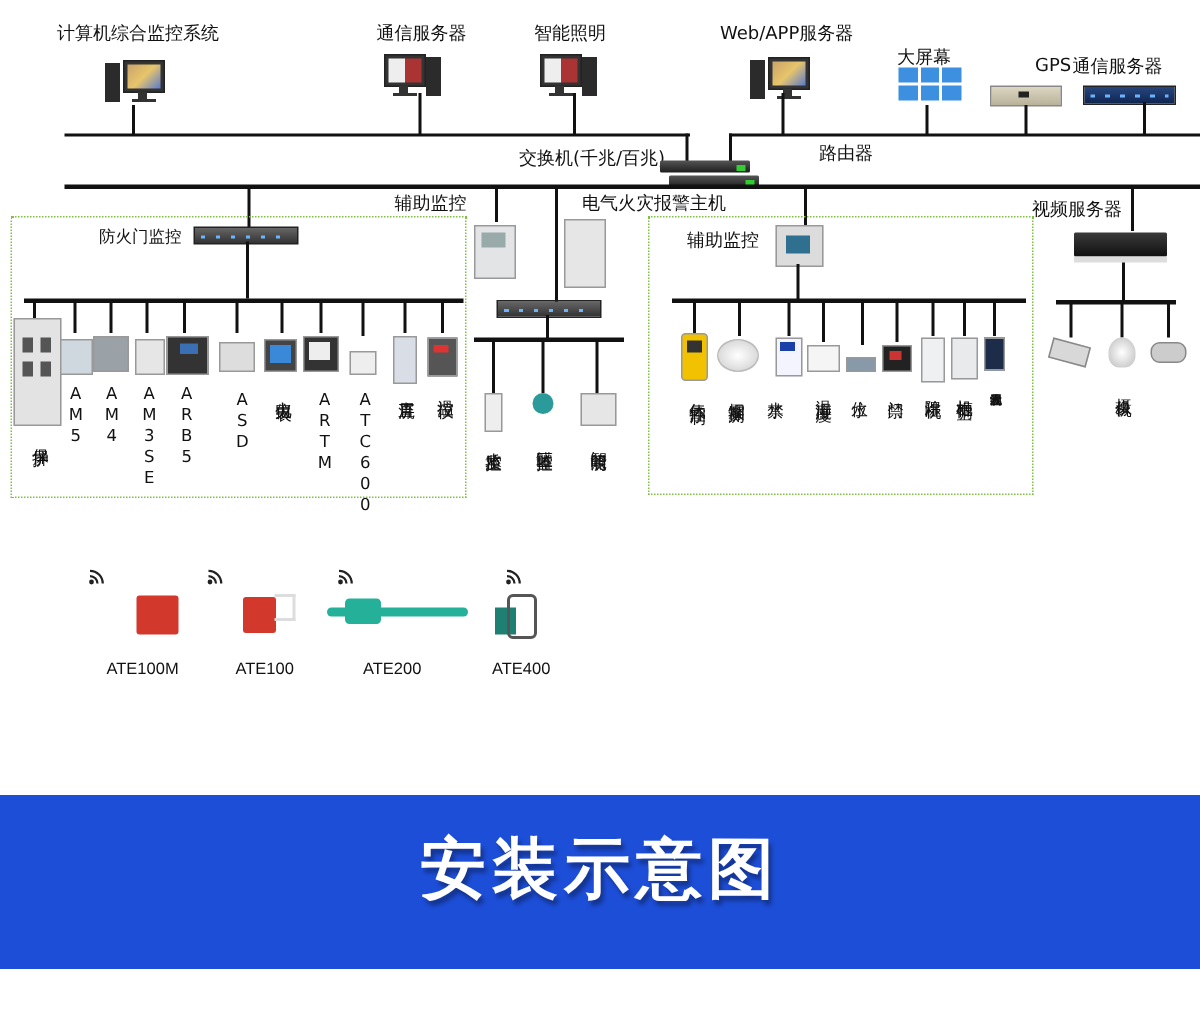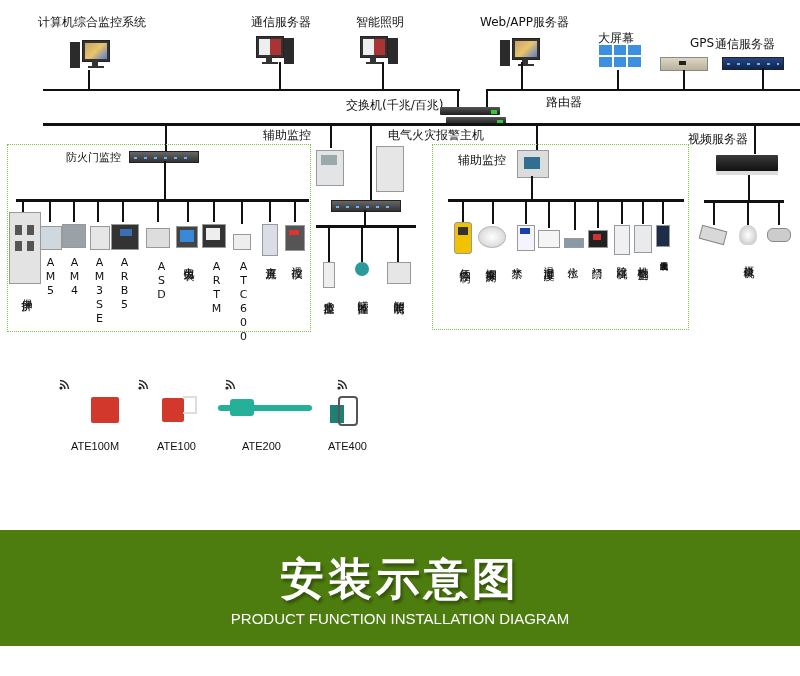--- a/index.html
+++ b/index.html
@@ -18,21 +18,21 @@
   .pc .monitor { position:absolute; left:12px; top:2px; width:26px; height:20px; background:#333; border:1px solid #222; }
   .pc .screen { position:absolute; left:2px; top:2px; right:2px; bottom:2px; }
   .pc .stand { position:absolute; left:22px; top:23px; width:6px; height:5px; background:#333; }
   .pc .base { position:absolute; left:18px; top:28px; width:16px; height:2px; background:#333; }
   .rack { position:absolute; background:linear-gradient(#666,#333); border:1px solid #222; }
   .rack::after { content:""; position:absolute; left:4px; right:4px; top:45%; height:2px; background:repeating-linear-gradient(90deg,#6bb3ff 0 3px,transparent 3px 10px); }
   .switch { position:absolute; background:linear-gradient(#555,#1e1e1e); border-radius:1px; }
   .switch::after { content:""; position:absolute; right:3px; top:3px; width:6px; height:4px; background:#3c3; }
   .device { position:absolute; border:1px solid #999; background:#dcdcdc; }
   .wifi { position:absolute; width:14px; height:14px; }
-  .banner { position:absolute; left:0; top:530px; width:800px; height:116px; background:#4d7c0f; }
+  .banner { position:absolute; left:0; top:530px; width:800px; height:116px; background:#1d4ed8; }
   .banner-title { position:absolute; left:0; right:0; top:20px; text-align:center; font-size:44px; font-weight:bold; color:#fff; letter-spacing:4px; text-shadow:2px 3px 3px rgba(0,0,0,0.35); }
   .banner-sub { position:absolute; left:0; right:0; top:80px; text-align:center; font-size:15px; color:#fff; font-family:"Liberation Sans", sans-serif; }
   .sensor-lbl { position:absolute; font-size:11px; font-family:"Liberation Sans", sans-serif; color:#111; }
 </style>
 </head>
 <body>
 
 <div class="lbl" style="left:38px;top:14px;">计算机综合监控系统</div>
 <div class="pc" style="left:70px;top:38px;">
   <div class="tower"></div>
@@ -296,14 +296,13 @@
     <circle cx="3" cy="11" r="1.6" fill="#222"></circle>
     <path d="M2 7a5 5 0 0 1 5 5" stroke="#222" stroke-width="1.5" fill="none"></path>
     <path d="M2 3.5a8.5 8.5 0 0 1 8.5 8.5" stroke="#222" stroke-width="1.5" fill="none"></path>
   </svg>
 <div class="abs" style="left:330px;top:405px;width:14px;height:18px;background:#1e7f73;"></div>
 <div class="abs" style="left:338px;top:396px;width:16px;height:26px;border:2px solid #555;border-radius:4px;"></div>
 <div class="sensor-lbl" style="left:328px;top:440px;">ATE400</div>
 
 <div class="banner">
   <div class="banner-title">安装示意图</div>
-  <div class="banner-sub">PRODUCT FUNCTION INSTALLATION DIAGRAM</div>
 </div>
 
 </body></html>

